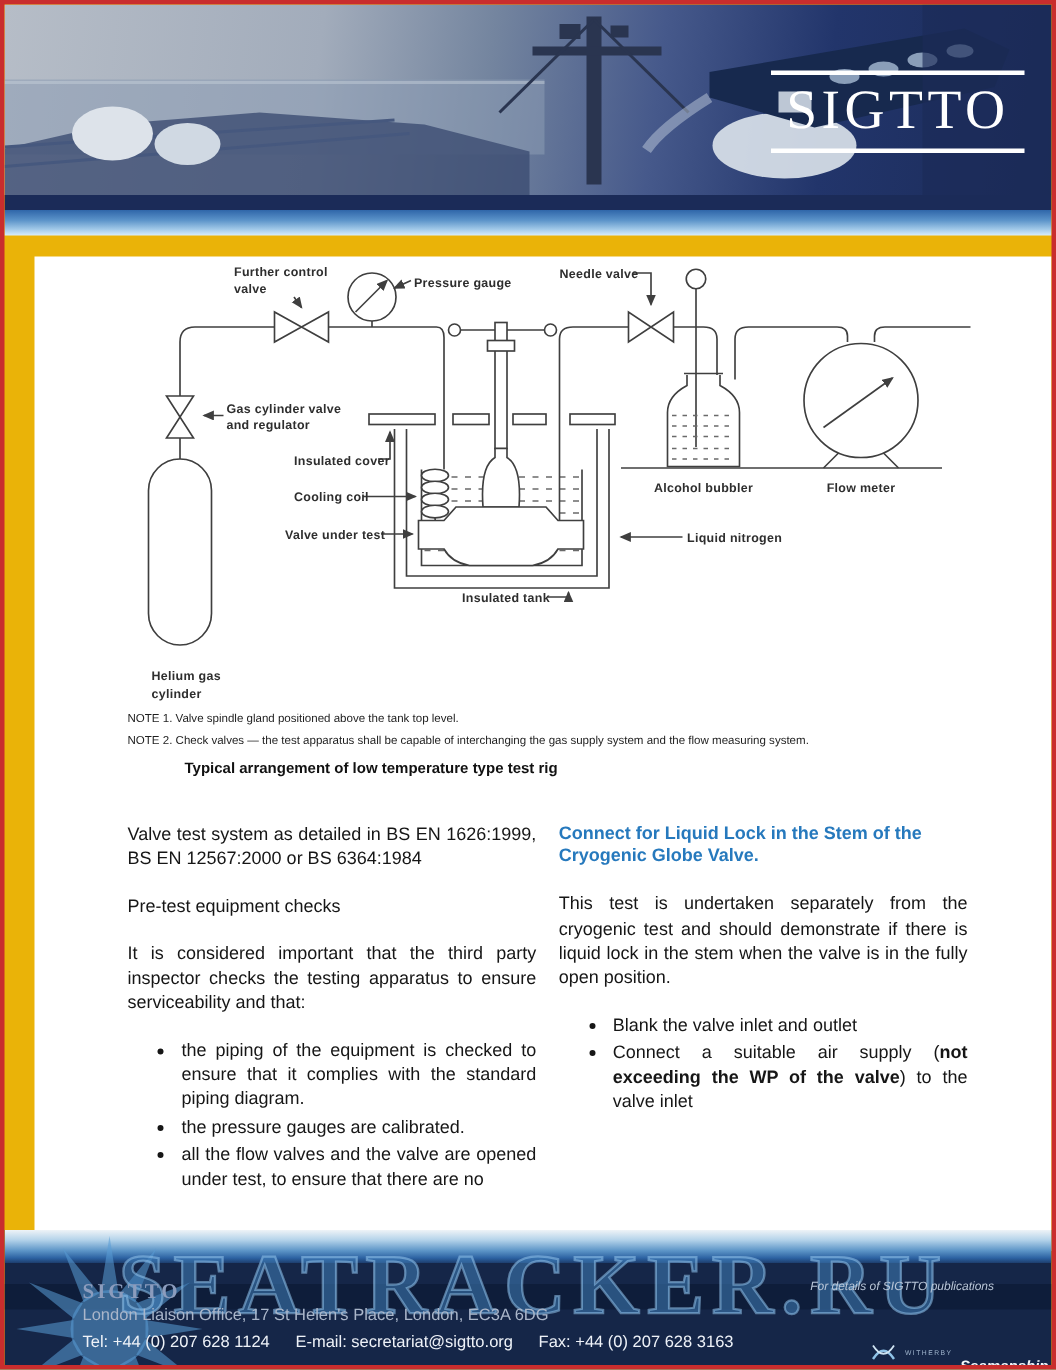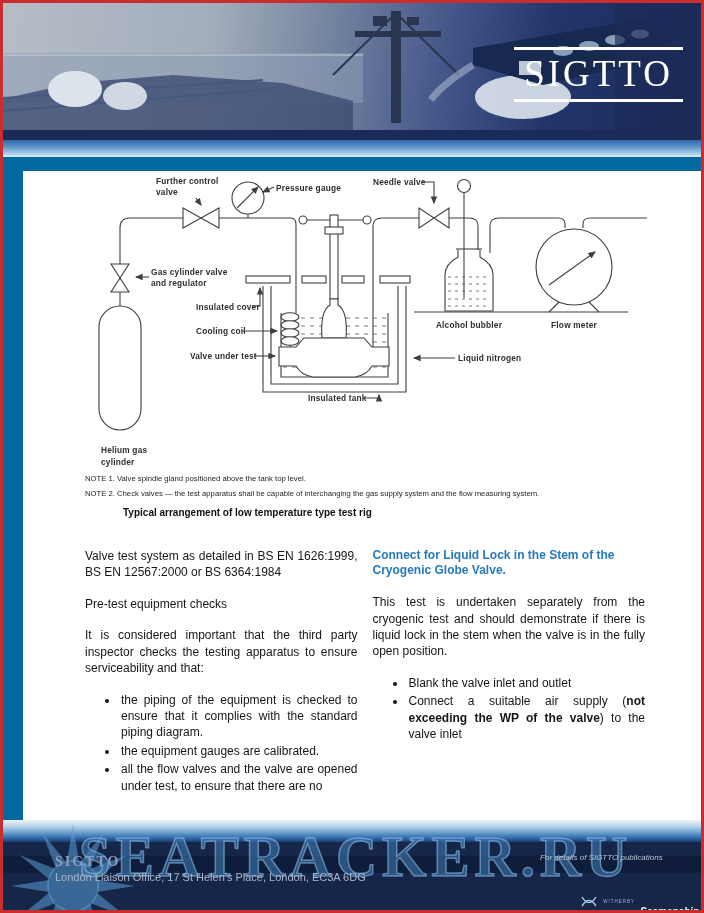--- a/index.html
+++ b/index.html
@@ -1,17 +1,17 @@
 <!DOCTYPE html>
 <html><head>
 <meta charset="utf-8">
 <style>
   html,body{margin:0;padding:0;background:#666;}
   .page{
-    position:relative;width:704px;height:913px;background:#0369a1;
+    position:relative;width:704px;height:913px;background:#eab308;
     box-sizing:border-box;border:3px solid #c92d2d;overflow:hidden;
     font-family:"Liberation Sans",sans-serif;
   }
   
   .banner{position:relative;height:127px;
     background:linear-gradient(97deg,#b6bdc7 0%,#a2acbb 30%,#74859f 46%,#46598b 62%,#22356b 78%,#1b2b58 100%);}
   .banner svg{position:absolute;inset:0;}
   .sigtto-logo{
     position:absolute;top:44px;right:18px;color:#fff;
     font-family:"Liberation Serif",serif;font-size:37px;letter-spacing:3px;
@@ -213,21 +213,21 @@
     </div>
     <div class="caption">Typical arrangement of low temperature type test rig</div>
 
     <div class="columns">
       <div class="col">
         <p>Valve test system as detailed in BS EN 1626:1999, BS EN 12567:2000 or BS 6364:1984</p>
         <p>Pre-test equipment checks</p>
         <p>It is considered important that the third party inspector checks the testing apparatus to ensure serviceability and that:</p>
         <ul>
           <li>the piping of the equipment is checked to ensure that it complies with the standard piping diagram.</li>
-          <li>the equipment gauges are calibrated.</li>
+          <li>the pressure gauges are calibrated.</li>
           <li>all the flow valves and the valve are opened under test, to ensure that there are no</li>
         </ul>
       </div>
       <div class="col">
         <p class="blue-head">Connect for Liquid Lock in the Stem of the Cryogenic Globe Valve.</p>
         <p>This test is undertaken separately from the cryogenic test and should demonstrate if there is liquid lock in the stem when the valve is in the fully open position.</p>
         <ul>
           <li>Blank the valve inlet and outlet</li>
           <li><span>Connect a suitable air supply (</span><span class="b">not exceeding the WP of the valve</span><span>) to the valve inlet</span></li>
         </ul>
@@ -253,20 +253,25 @@
         <polygon points="70,4 64,42 76,42" transform="rotate(270 70 66)"></polygon>
         <polygon points="70,4 64,42 76,42" transform="rotate(300 70 66)"></polygon>
         <polygon points="70,4 64,42 76,42" transform="rotate(330 70 66)"></polygon>
       </g>
     </svg>
     <div class="watermark">SEATRACKER.RU</div>
 
     <div class="f-left">
       <div class="f-org">SIGTTO</div>
       <div class="f-addr">London Liaison Office, 17 St Helen's Place, London, EC3A 6DG</div>
+      <div class="f-contact">
+        <span>Tel: +44 (0) 207 628 1124</span>
+        <span>E-mail: secretariat@sigtto.org</span>
+        <span>Fax: +44 (0) 207 628 3163</span>
+      </div>
     </div>
 
     <div class="f-right">
       <div class="f-note">For details of SIGTTO publications</div>
       <div class="f-logo">
         <svg width="18" height="13" viewBox="0 0 18 13">
           <path d="M2 11 Q9 0 16 11" stroke="#8fc3e8" stroke-width="1.6" fill="none"></path>
           <path d="M2 2 Q9 13 16 2" stroke="#cfe3f2" stroke-width="1.2" fill="none"></path>
         </svg>
         <span class="sub">WITHERBY</span>

